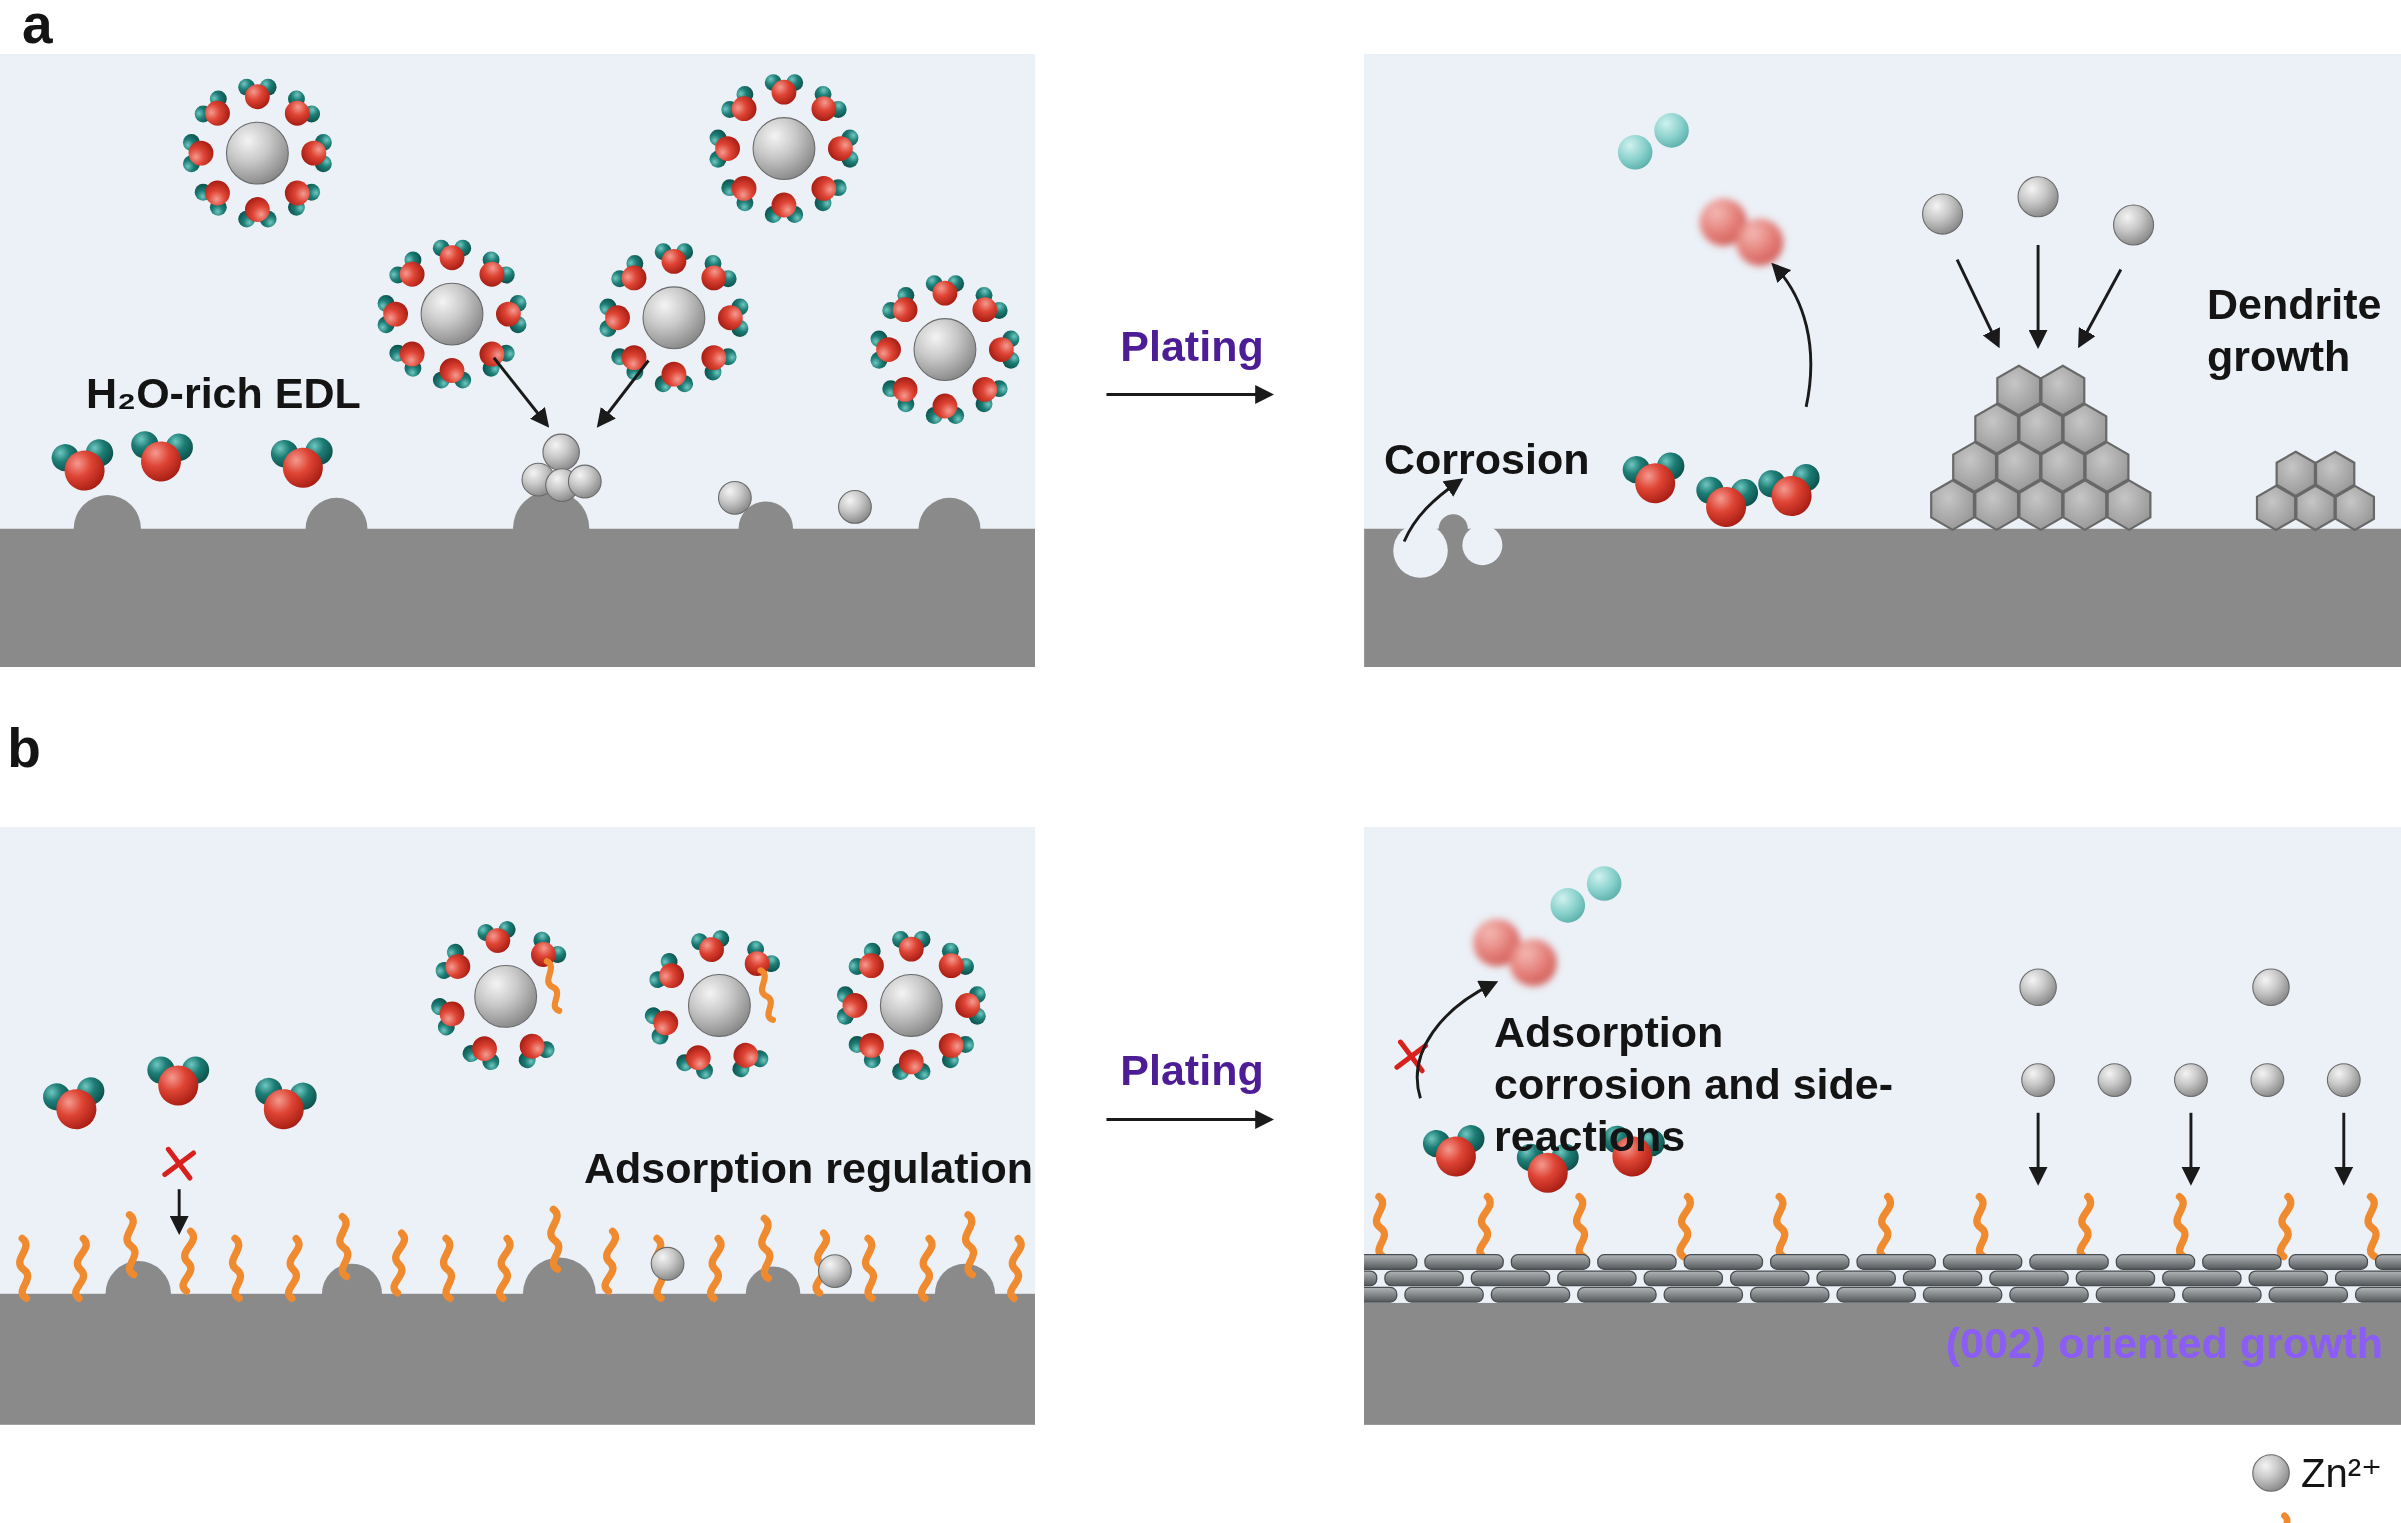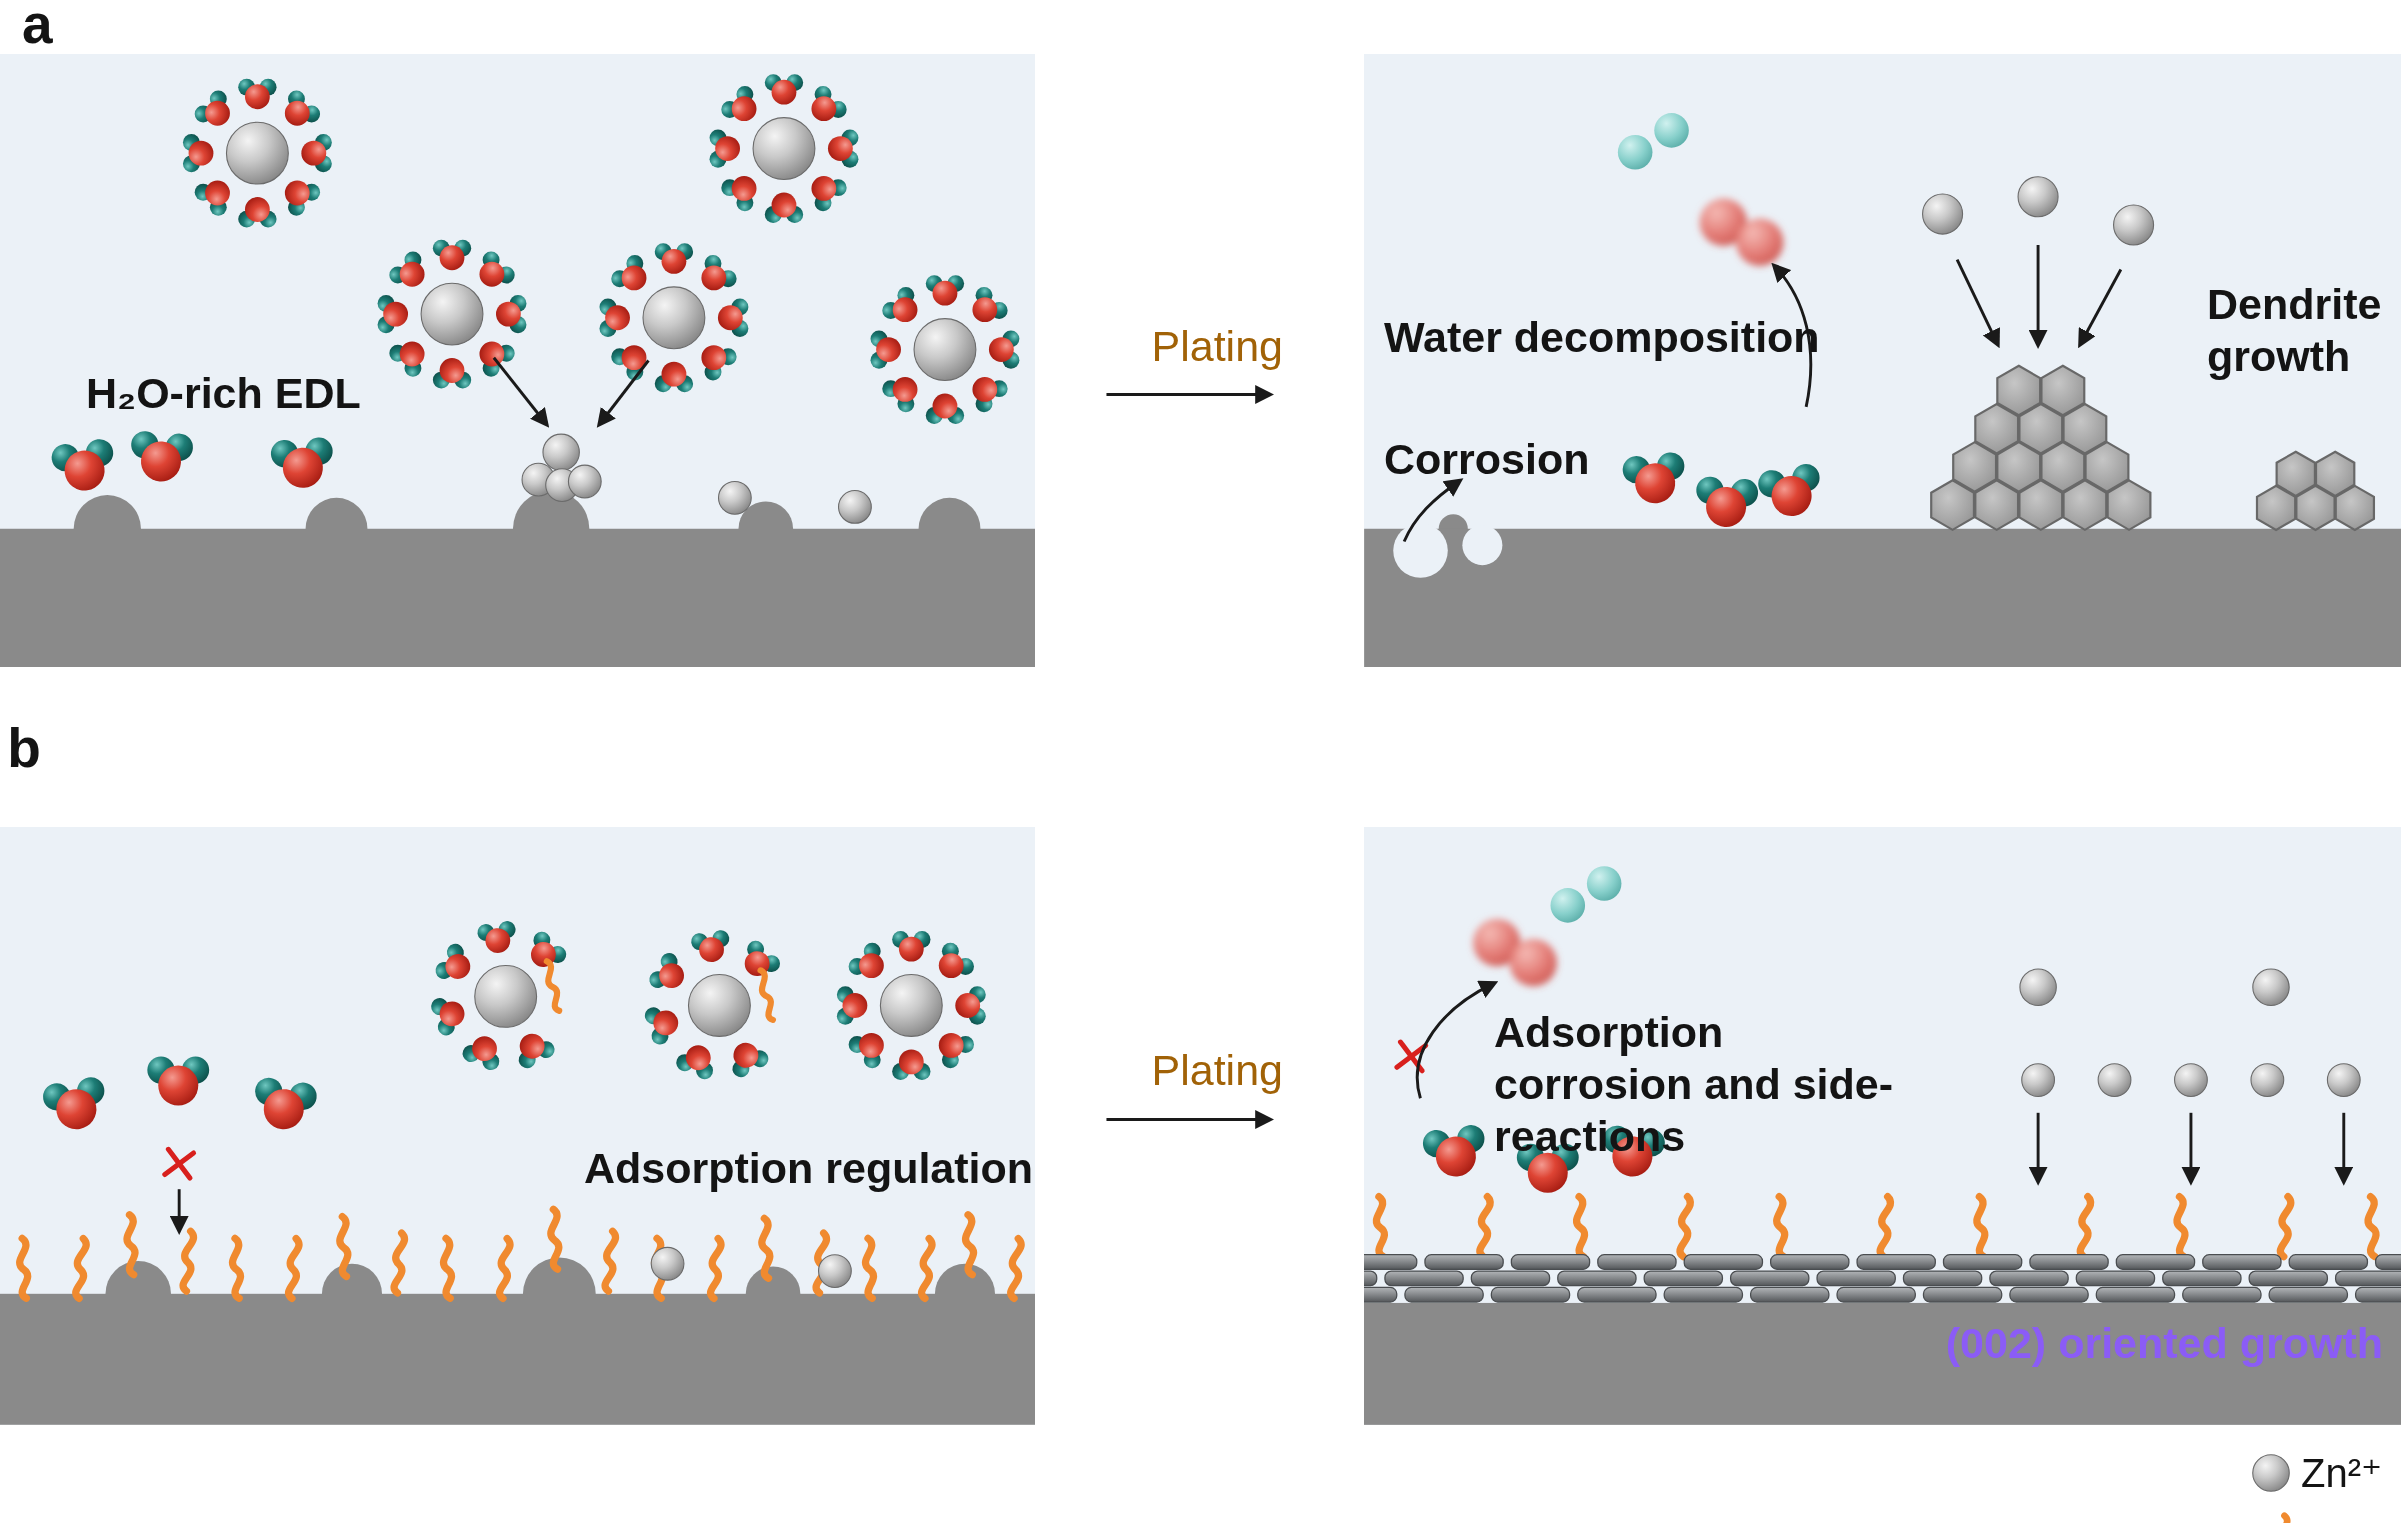--- a/index.html
+++ b/index.html
@@ -4,21 +4,21 @@
 <style>
   html,body{margin:0;padding:0;background:#fff;}
   #page{position:relative;width:2401px;height:1524px;background:#fff;overflow:hidden;
         font-family:"Liberation Sans","DejaVu Sans",sans-serif;color:#141414;}
   .panel{position:absolute;background:#ebf1f7;}
   .panel svg{position:absolute;left:0;top:0;}
   .abs{position:absolute;}
   .lbl{position:absolute;font-weight:bold;font-size:43px;line-height:52px;white-space:nowrap;color:#141414;}
   .lbl.wrap{white-space:normal;}
   .lbl.letter{font-size:55px;line-height:58px;}
-  .lbl.plating{font-weight:normal;text-align:right;color:#a16207;}
+  .lbl.plating{font-weight:bold;text-align:center;color:#4c1d95;}
   .lbl.oriented{color:#8b5cf6;}
   .legend{position:absolute;display:flex;align-items:center;gap:16px;flex-direction:column;}
   .leg-item{display:flex;align-items:center;gap:9px;}
   .leg-label{font-size:40px;font-weight:normal;color:#141414;}
 </style>
 </head>
 <body>
 
 <svg width="0" height="0" style="position:absolute" aria-hidden="true">
   <defs>
@@ -707,21 +707,20 @@
         <path d="M741,314 L741,388" fill="none" stroke="#1a1a1a" stroke-width="3.2" marker-end="url(#mArr)"></path>
         <path d="M909,314 L909,388" fill="none" stroke="#1a1a1a" stroke-width="3.2" marker-end="url(#mArr)"></path>
         <path d="M1077,314 L1077,388" fill="none" stroke="#1a1a1a" stroke-width="3.2" marker-end="url(#mArr)"></path>
       </svg>
   </div>
 
   <div class="lbl letter" style="left:22px;top:-5.5px">a</div>
   <div class="lbl letter" style="left:7.3px;top:719px">b</div>
 
   <div class="lbl" style="left:86px;top:367px">H₂O-rich EDL</div>
-  <div class="lbl" style="left:1384px;top:311px">Water decomposition</div>
   <div class="lbl" style="left:1384px;top:433px">Corrosion</div>
   <div class="lbl wrap" style="left:2207px;top:278px;width:196px">Dendrite growth</div>
 
   <div class="lbl plating" style="left:1101px;top:320px;width:182px">Plating</div>
   <svg class="abs" style="left:1101px;top:377px" width="182" height="35" viewBox="0 0 200 38">
     <line x1="6" y1="19" x2="184" y2="19" stroke="#1a1a1a" stroke-width="3.2" marker-end="url(#mArr)"></line>
   </svg>
 
   <div class="lbl" style="left:584px;top:1142px">Adsorption regulation</div>
   <div class="lbl wrap" style="left:1494px;top:1006px;width:411px">Adsorption corrosion and side-reactions</div>

